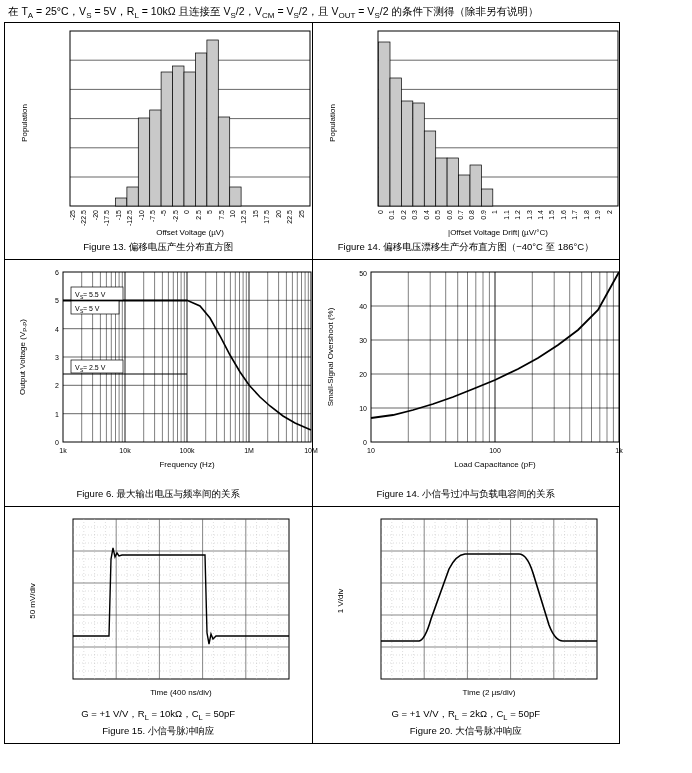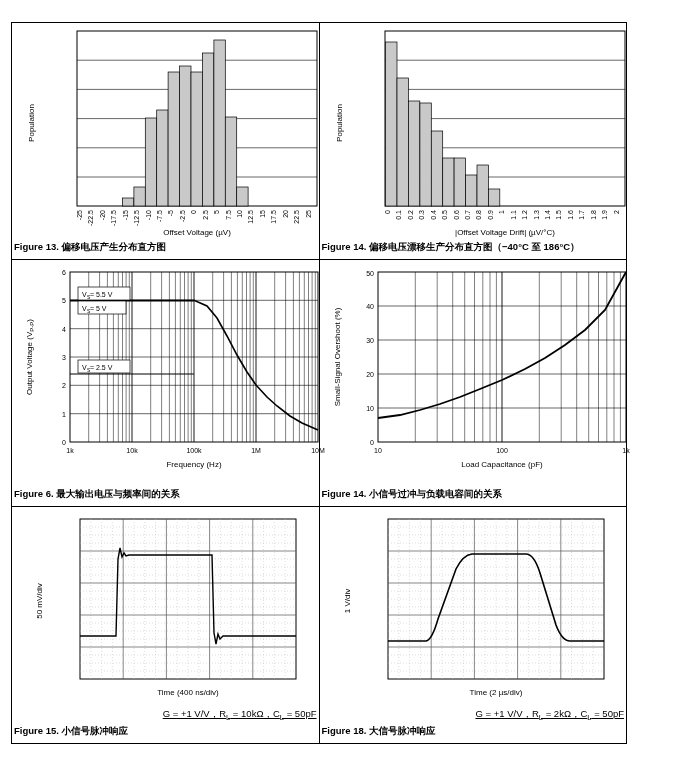--- a/index.html
+++ b/index.html
@@ -1,34 +1,37 @@
 <!DOCTYPE html>
 <html><head>
 <meta charset="utf-8">
 <style>
   html,body{margin:0;padding:0;}
   body{width:692px;height:773px;background:#fff;font-family:"Liberation Sans",sans-serif;color:#000;}
   .page{position:relative;width:692px;height:773px;}
   .cond{position:absolute;left:8px;top:4px;width:676px;font-size:10.5px;line-height:14px;}
   .cond sub{font-size:8px;}
-  table.grid{position:absolute;left:11px;top:22px;width:616px;border-collapse:collapse;table-layout:fixed;}
+  table.grid{position:absolute;left:4px;top:22px;width:616px;border-collapse:collapse;table-layout:fixed;}
   table.grid td{border:1px solid #000;vertical-align:top;padding:0;}
   .cellwrap{position:relative;width:100%;}
-  .cap{text-align:left;font-size:9.5px;font-weight:bold;padding:3px 2px 5px 2px;}
-  .sub{text-align:right;font-size:9.5px;padding:1px 2px 0 2px;text-decoration:underline;}
+  .cap{text-align:center;font-size:9.5px;font-weight:normal;padding:3px 2px 5px 2px;}
+  .sub{text-align:center;font-size:9.5px;padding:1px 2px 0 2px;}
   .sub sub{font-size:7.5px;}
   .axlab{font-size:8px;fill:#000;}
   svg{display:block;}
   .tiny{font-size:7px;fill:#000;}
 </style>
 </head>
 <body>
 
 <div class="page">
 
+  <div class="cond">
+    在 T<sub>A</sub> = 25°C，V<sub>S</sub> = 5V，R<sub>L</sub> = 10kΩ 且连接至 V<sub>S</sub>/2，V<sub>CM</sub> = V<sub>S</sub>/2，且 V<sub>OUT</sub> = V<sub>S</sub>/2 的条件下测得（除非另有说明）
+  </div>
 
   <table class="grid">
     <colgroup>
         <col style="width:50%">
         <col style="width:50%">
       </colgroup>
 
     <tbody>
         <tr>
       <td>
@@ -399,20 +402,20 @@
               <line x1="68" y1="76" x2="284" y2="76"></line>
               <line x1="68" y1="108" x2="284" y2="108"></line>
               <line x1="68" y1="140" x2="284" y2="140"></line>
             </g>
 
             <path d="M68,134 L106,134 Q112,133 118,112 L136,62 Q143,48 152,47 L206,47 Q214,47 220,66 L236,118 Q242,134 250,134 L284,134" fill="none" stroke="#000" stroke-width="1.6"></path>
             <text class="axlab" x="30" y="94" transform="rotate(-90 30 94)" text-anchor="middle">1 V/div</text>
             <text class="axlab" x="176" y="188" text-anchor="middle">Time (2 µs/div)</text>
           </svg>
           <div class="sub">G = +1 V/V，R<sub>L</sub> = 2kΩ，C<sub>L</sub> = 50pF</div>
-          <div class="cap">Figure 18. 大信号脉冲响应</div>
+          <div class="cap">Figure 20. 大信号脉冲响应</div>
         </div>
       </td>
     </tr>
   </tbody>
     </table>
 
 </div>
 
 </body></html>

